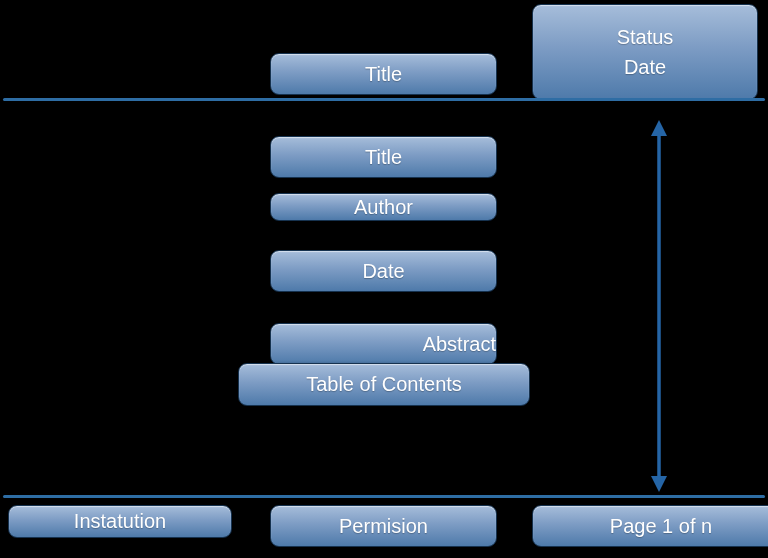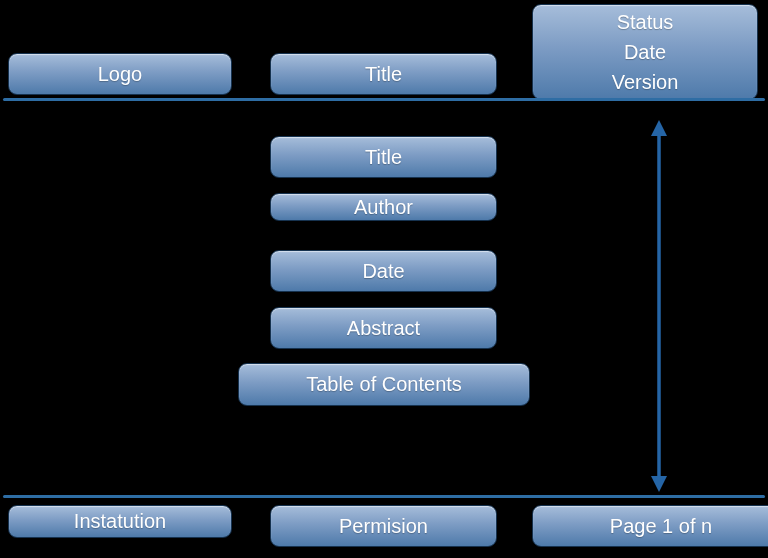--- a/index.html
+++ b/index.html
@@ -35,21 +35,21 @@
     line-height: 1.5;
   }
   
   .logo-box      { left: 8px;   top: 53px;  width: 224px; height: 42px; }
   .title-top-box { left: 270px; top: 53px;  width: 227px; height: 42px; }
   .status-box    { left: 532px; top: 4px;   width: 226px; height: 96px; align-items: center; }
   
   .title-box     { left: 270px; top: 136px; width: 227px; height: 42px; }
   .author-box    { left: 270px; top: 193px; width: 227px; height: 28px; }
   .date-box      { left: 270px; top: 250px; width: 227px; height: 42px; }
-  .abstract-box  { left: 270px; top: 307px; width: 227px; height: 42px; }
+  .abstract-box  { left: 270px; top: 323px; width: 227px; height: 42px; justify-content: flex-end; }
   .toc-box       { left: 238px; top: 363px; width: 292px; height: 43px; }
   
   .institution-box { left: 8px;   top: 505px; width: 224px; height: 33px; }
   .permission-box  { left: 270px; top: 505px; width: 227px; height: 42px; }
   .page-box        { left: 532px; top: 505px; width: 258px; height: 42px; }
 
   .hline {
     position: absolute;
     left: 3px;
     width: 762px;
@@ -64,32 +64,28 @@
     position: absolute;
     left: 646px;
     top: 119px;
   }
 </style>
 </head>
 <body>
 
 <div class="canvas">
 
-  <div class="box logo-box">
-    <span>Logo</span>
-  </div>
 
   <div class="box title-top-box">
     <span>Title</span>
   </div>
 
   <div class="box multiline status-box">
     <span>Status</span>
     <span>Date</span>
-    <span>Version</span>
   </div>
 
   <div class="hline top"></div>
 
   <div class="box title-box">
     <span>Title</span>
   </div>
 
   <div class="box author-box">
     <span>Author</span>

